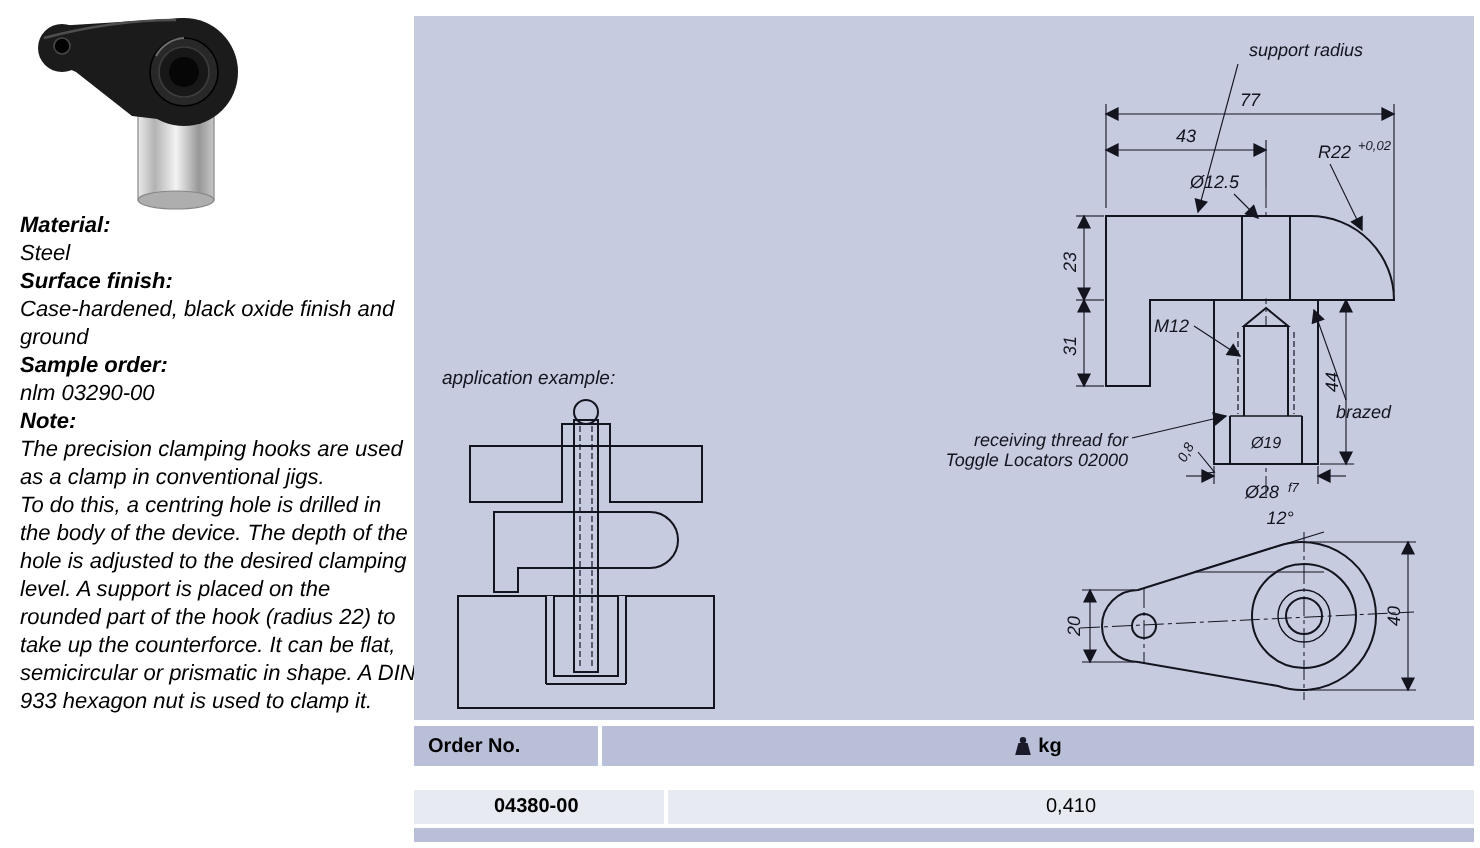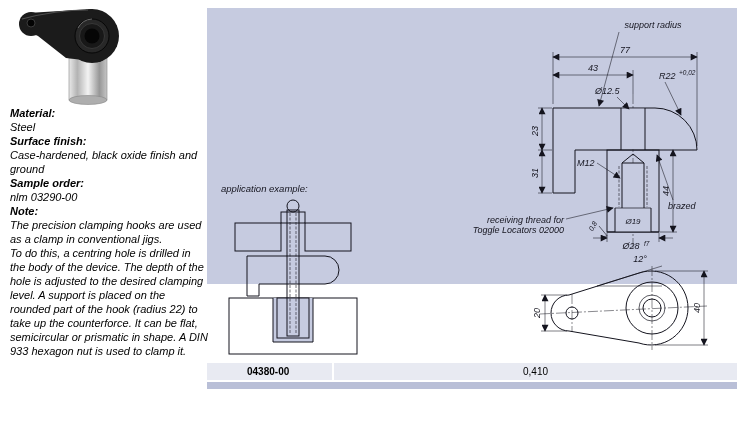--- a/index.html
+++ b/index.html
@@ -7,21 +7,21 @@
   body { font-family:"Liberation Sans", sans-serif; color:#000; }
   .page { position:relative; width:740px; height:424px; background:#fff; overflow:hidden; }
 
   
   .photo { position:absolute; left:8px; top:6px; width:132px; height:102px; }
   .info  { position:absolute; left:10px; top:106px; width:198px; font-size:11px; line-height:14px;font-style:italic; }
   .info .lbl { font-weight:bold; }
   .info .note { white-space:pre-line; }
 
   
-  .panel { position:absolute; left:207px; top:8px; width:530px; height:276px; background:#c6cbe0;text-decoration:underline; }
+  .panel { position:absolute; left:207px; top:8px; width:530px; height:352px; background:#c6cbe0;text-decoration:underline; }
   .panel svg { display:block; }
   .panel svg text { font-family:"Liberation Sans", sans-serif; font-style:italic; font-size:9px; fill:#14141e; stroke:none; }
   .panel svg text.small { font-size:6.5px; }
   .panel svg text.cap { font-size:9.5px; }
   .panel svg text.mid { text-anchor:middle; }
   .panel svg text.end { text-anchor:end; }
   .part { stroke:#14141e; stroke-width:1; fill:none; }
   .thin { stroke:#14141e; stroke-width:0.7; fill:none; }
   .dash { stroke:#14141e; stroke-width:0.6; fill:none; stroke-dasharray:3 1.5; }
   .dim  { stroke:#14141e; stroke-width:0.55; fill:none; }
@@ -226,20 +226,29 @@
 
         <rect class="part" x="80" y="202" width="12" height="126" fill="#c6cbe0"></rect>
         <line class="dash" x1="83" y1="205" x2="83" y2="325"></line>
         <line class="dash" x1="89" y1="205" x2="89" y2="325"></line>
         <circle class="part" cx="86" cy="198" r="6" fill="#c6cbe0"></circle>
       </g>
     </svg>
   </div>
 
   <div class="otable">
+    <div class="trow hdr">
+      <div class="c1">Order No.</div>
+      <div class="c2">
+        <svg class="wicon" width="9" height="10" viewBox="0 0 9 10">
+          <path d="M4.5,0.5 a1.6,1.6 0 0 1 0,3.2 a1.6,1.6 0 0 1 0,-3.2 M2.2,3.5 L6.8,3.5 L8.4,9.5 L0.6,9.5 Z" fill="#1a1a2a"></path>
+        </svg>
+        <span>kg</span>
+      </div>
+    </div>
     <div class="trow datarow">
       <div class="c1">04380-00</div>
       <div class="c2">0,410</div>
     </div>
     <div class="strip"></div>
   </div>
 
 </div>
 
 </body></html>

